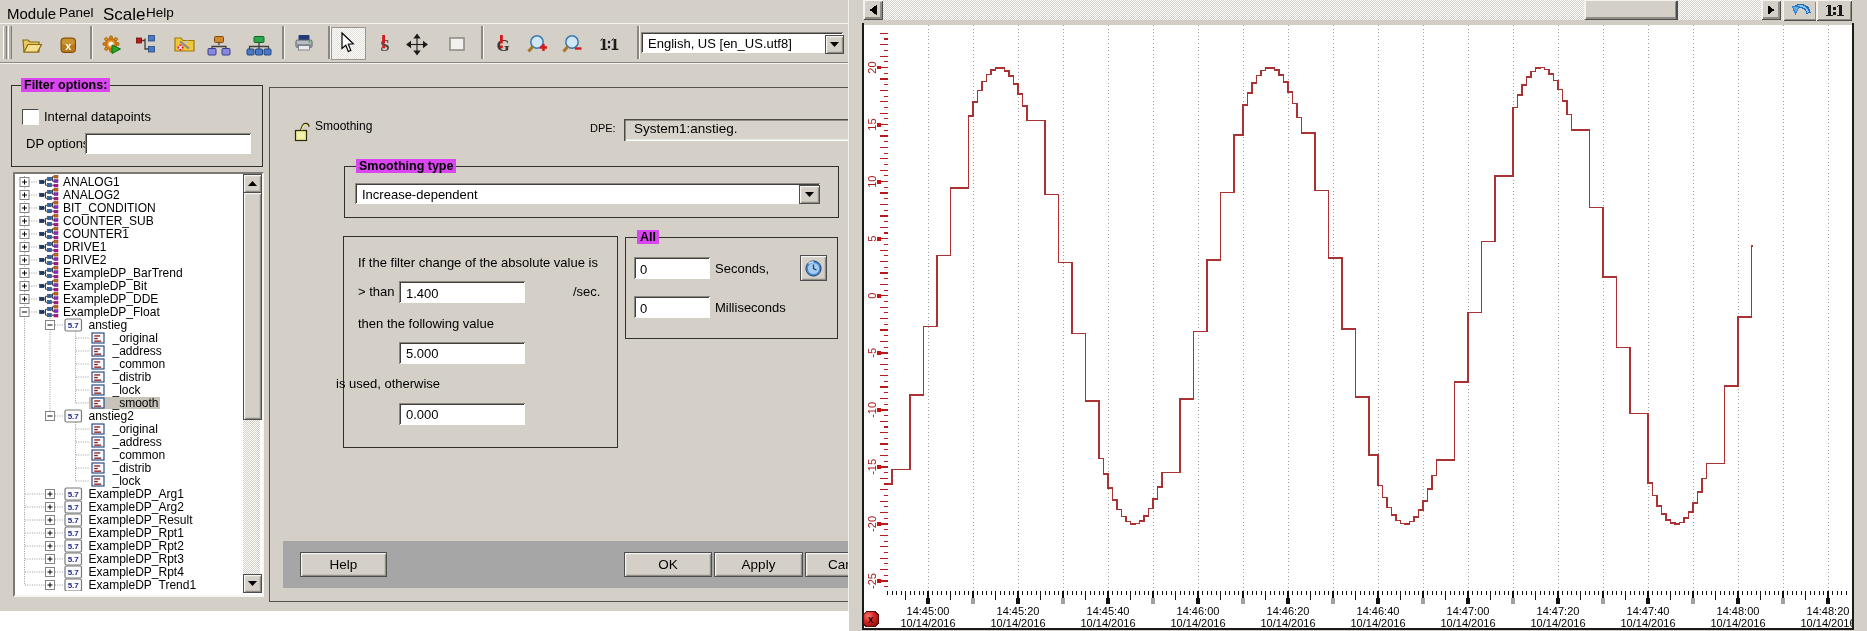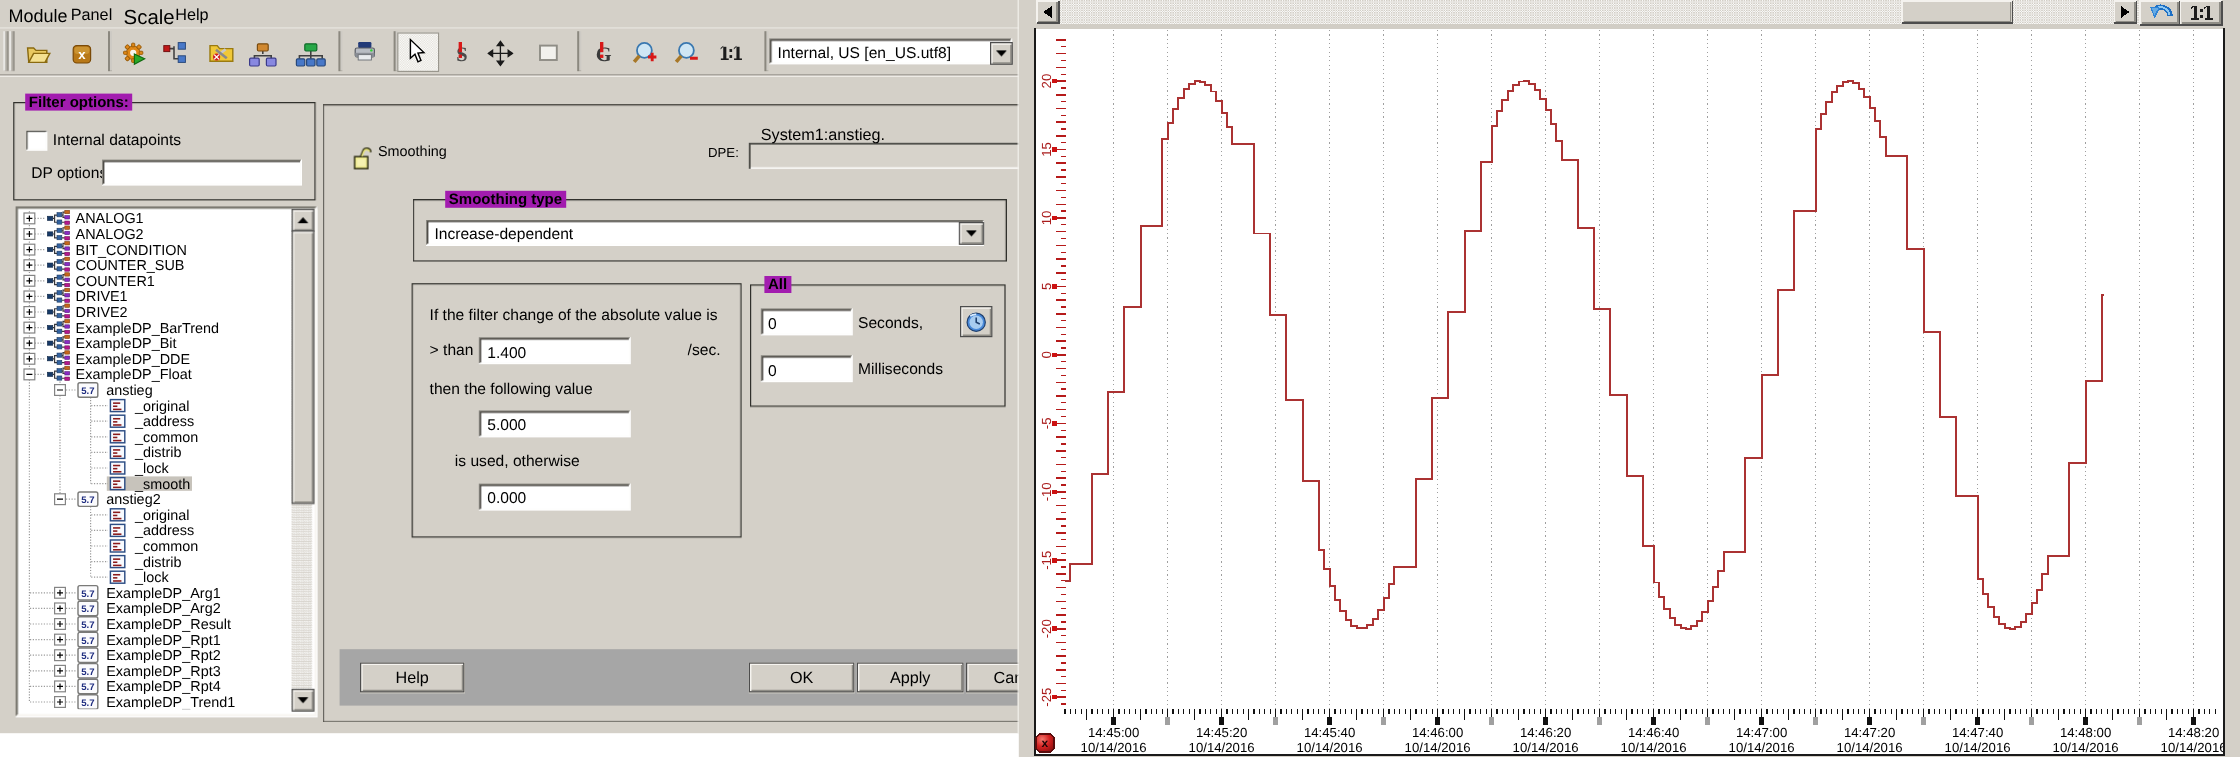--- a/index.html
+++ b/index.html
@@ -1,21 +1,21 @@
 <!DOCTYPE html>
 <html><head><meta charset="utf-8"><style>
 html,body{margin:0;padding:0}
 body{width:1867px;height:631px;position:relative;background:#d4d0c8;font-family:"Liberation Sans",sans-serif;overflow:hidden;font-size:13px;color:#000;transform:translateZ(0)}
 .abs{position:absolute}
 div,svg{will-change:transform}
 .sunken{border-top:1.5px solid #4a4a45;border-left:1.5px solid #4a4a45;border-bottom:1.5px solid #fcfcfa;border-right:1.5px solid #fcfcfa;background:#fff}
 .sunken2{box-shadow:inset 1px 1px 0 #8a8881, inset -1px -1px 0 #fdfdfb, inset 2px 2px 0 #423f3a;background:#fff}
 .btn{background:#d4d0c8;border:1px solid #4d4d4d;box-shadow:inset 1.2px 1.2px 0 #f6f4f0, inset -1.2px -1.2px 0 #8f8d86;display:flex;align-items:center;justify-content:center}
 .gb{border:1.2px solid #30302c}
-.gb-label{position:absolute;top:-8px;background:#a21caf;padding:0 3px;font-weight:bold;font-size:12.5px}
+.gb-label{position:absolute;top:-8px;background:#d946ef;padding:0 3px;font-weight:bold;font-size:12.5px}
 .vsep{width:1.6px;background:#8b887f;border-right:1px solid #f8f6f2}
 </style></head><body>
 <div class="abs" style="left:0;top:0;width:849px;height:23px;background:#d4d0c8"></div>
 <div class="abs" style="left:6.5px;top:5px;font-size:15px">Module</div>
 <div class="abs" style="left:59px;top:5px;font-size:13.5px">Panel</div>
 <div class="abs" style="left:103px;top:5px;font-size:17px">Scale</div>
 <div class="abs" style="left:146px;top:5px;font-size:13.5px">Help</div>
 <div class="abs" style="left:0;top:22.5px;width:849px;height:1px;background:#f6f4f0"></div>
 <div class="abs" style="left:0;top:23.5px;width:849px;height:1px;background:#aaa69e"></div>
 <div class="abs" style="left:0;top:24px;width:849px;height:38px;background:#d4d0c8"></div>
@@ -134,21 +134,21 @@
       <path d="M -6.3 -5.5 L -8.5 -3.2 L -8.5 -4.6 L -6.3 -6.4 Z"></path>
       <rect x="-8.3" y="4.2" width="6.6" height="1.3"></rect>
       <rect x="4.7" y="-5.5" width="2.6" height="11"></rect>
       <path d="M 4.7 -5.5 L 2.5 -3.2 L 2.5 -4.6 L 4.7 -6.4 Z"></path>
       <rect x="2.7" y="4.2" width="6.6" height="1.3"></rect>
       <rect x="-1.1" y="-3.6" width="2.2" height="2.4"></rect>
       <rect x="-1.1" y="1.4" width="2.2" height="2.4"></rect>
     </g>
   </svg>
 <div class="abs sunken2" style="left:641px;top:32px;width:202px;height:21px"></div>
-<div class="abs" style="left:648px;top:36px;font-size:13px">Internal, US [en_US.utf8]</div>
+<div class="abs" style="left:648px;top:36px;font-size:13px">English, US [en_US.utf8]</div>
 <div class="abs btn" style="left:824.5px;top:34.5px;width:16.5px;height:16.5px">
     <svg width="9" height="5" viewBox="0 0 9 5">
       <path d="M0 0 H9 L4.5 5 Z" fill="#000"></path>
     </svg>
   </div>
 <div class="abs gb" style="left:10.5px;top:85px;width:250px;height:80px">
     <div class="gb-label" style="left:9px">Filter options:</div>
   </div>
 <div class="abs sunken" style="left:22px;top:108.5px;width:15px;height:14px"></div>
 <div class="abs" style="left:44px;top:109px">Internal datapoints</div>
@@ -452,41 +452,41 @@
     <rect x="2.5" y="13.5" width="11" height="10" fill="#eeea90" stroke="#2a2a10" stroke-width="1.2"></rect>
     <rect x="4.5" y="15.5" width="7" height="6" fill="#f6f2b0"></rect>
     <g transform="rotate(22 7 13.5)">
       <path d="M 7.5 13.2 V 8.2 A 3.4 3.4 0 0 1 13.6 6.1 L 14 6.6" fill="none" stroke="#2a2a10" stroke-width="1.5"></path>
       <path d="M 8.3 12.8 V 8.2 A 2.6 2.6 0 0 1 12.9 6.7" fill="none" stroke="#e6e278" stroke-width="1.3"></path>
     </g>
   </svg>
 <div class="abs" style="left:315px;top:119px;font-size:12px">Smoothing</div>
 <div class="abs" style="left:590px;top:122px;font-size:11px">DPE:</div>
 <div class="abs" style="left:624px;top:118.5px;width:232px;height:22px;background:#d7d3cb;box-shadow:inset 1.5px 1.5px 0 #4a4a45, inset -1.5px -1.5px 0 #fdfdfb"></div>
-<div class="abs" style="left:634px;top:105px;font-size:13.5px">System1:anstieg.</div>
+<div class="abs" style="left:634px;top:121px;font-size:13.5px">System1:anstieg.</div>
 <div class="abs gb" style="left:344px;top:166px;width:493px;height:50px">
-    <div class="gb-label" style="left:26px">Smoothing type</div>
+    <div class="gb-label" style="left:11px">Smoothing type</div>
   </div>
 <div class="abs sunken2" style="left:355px;top:182.5px;width:465px;height:21px"></div>
 <div class="abs" style="left:362px;top:186.5px">Increase-dependent</div>
 <div class="abs btn" style="left:799px;top:184.5px;width:19px;height:17px">
     <svg width="9" height="5" viewBox="0 0 9 5">
       <path d="M0 0 H9 L4.5 5 Z" fill="#000"></path>
     </svg>
   </div>
 <div class="abs gb" style="left:343px;top:236px;width:273px;height:210px"></div>
 <div class="abs" style="left:358px;top:255px">If the filter change of the absolute value is</div>
 <div class="abs" style="left:358px;top:283.5px">&gt; than</div>
 <div class="abs sunken2" style="left:399px;top:281px;width:126px;height:22px"></div>
 <div class="abs" style="left:406px;top:285.5px">1.400</div>
 <div class="abs" style="left:573px;top:283.5px">/sec.</div>
 <div class="abs" style="left:358px;top:315.5px">then the following value</div>
 <div class="abs sunken2" style="left:399px;top:341.5px;width:126px;height:22px"></div>
 <div class="abs" style="left:406px;top:346px">5.000</div>
-<div class="abs" style="left:379px;top:376px">is used, otherwise</div>
+<div class="abs" style="left:336px;top:376px">is used, otherwise</div>
 <div class="abs sunken2" style="left:399px;top:402.5px;width:126px;height:22px"></div>
 <div class="abs" style="left:406px;top:407px">0.000</div>
 <div class="abs gb" style="left:624.5px;top:237px;width:211px;height:100px">
     <div class="gb-label" style="left:11px">All</div>
   </div>
 <div class="abs sunken2" style="left:634px;top:257px;width:76px;height:22px"></div>
 <div class="abs" style="left:640px;top:261.5px">0</div>
 <div class="abs" style="left:715px;top:261px">Seconds,</div>
 <div class="abs btn" style="left:800px;top:255px;width:25px;height:24px">
     <svg width="17" height="17" viewBox="0 0 17 17">

